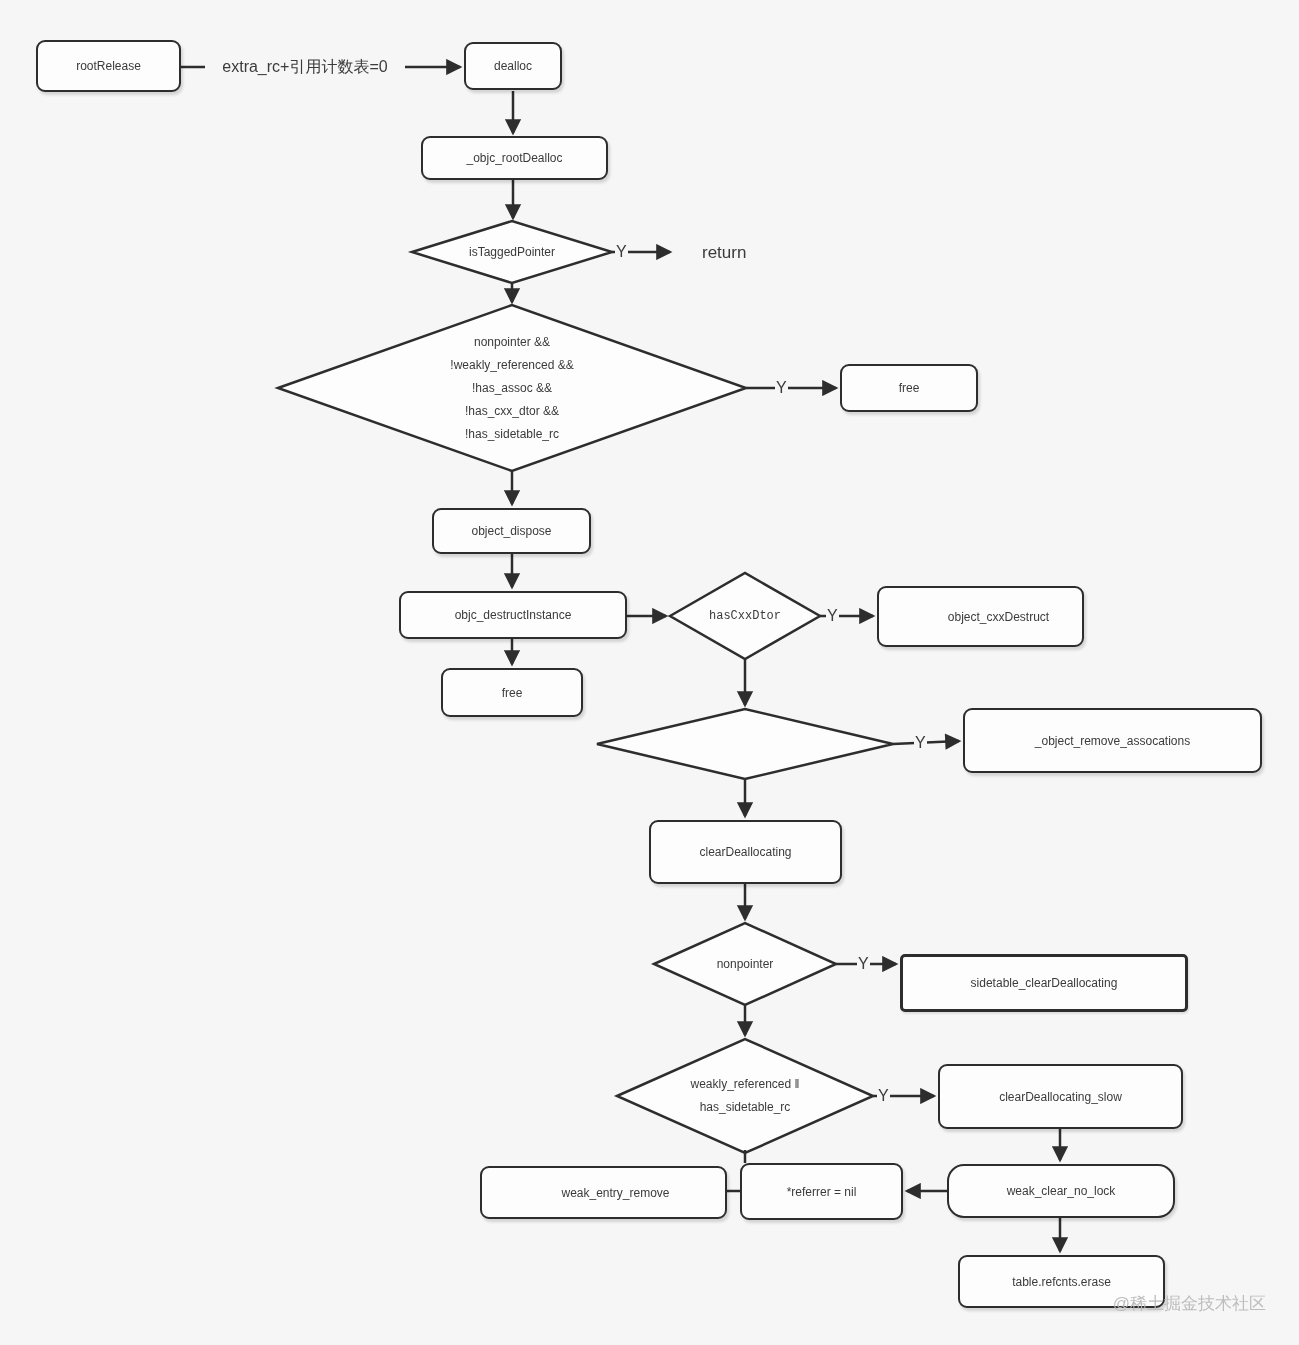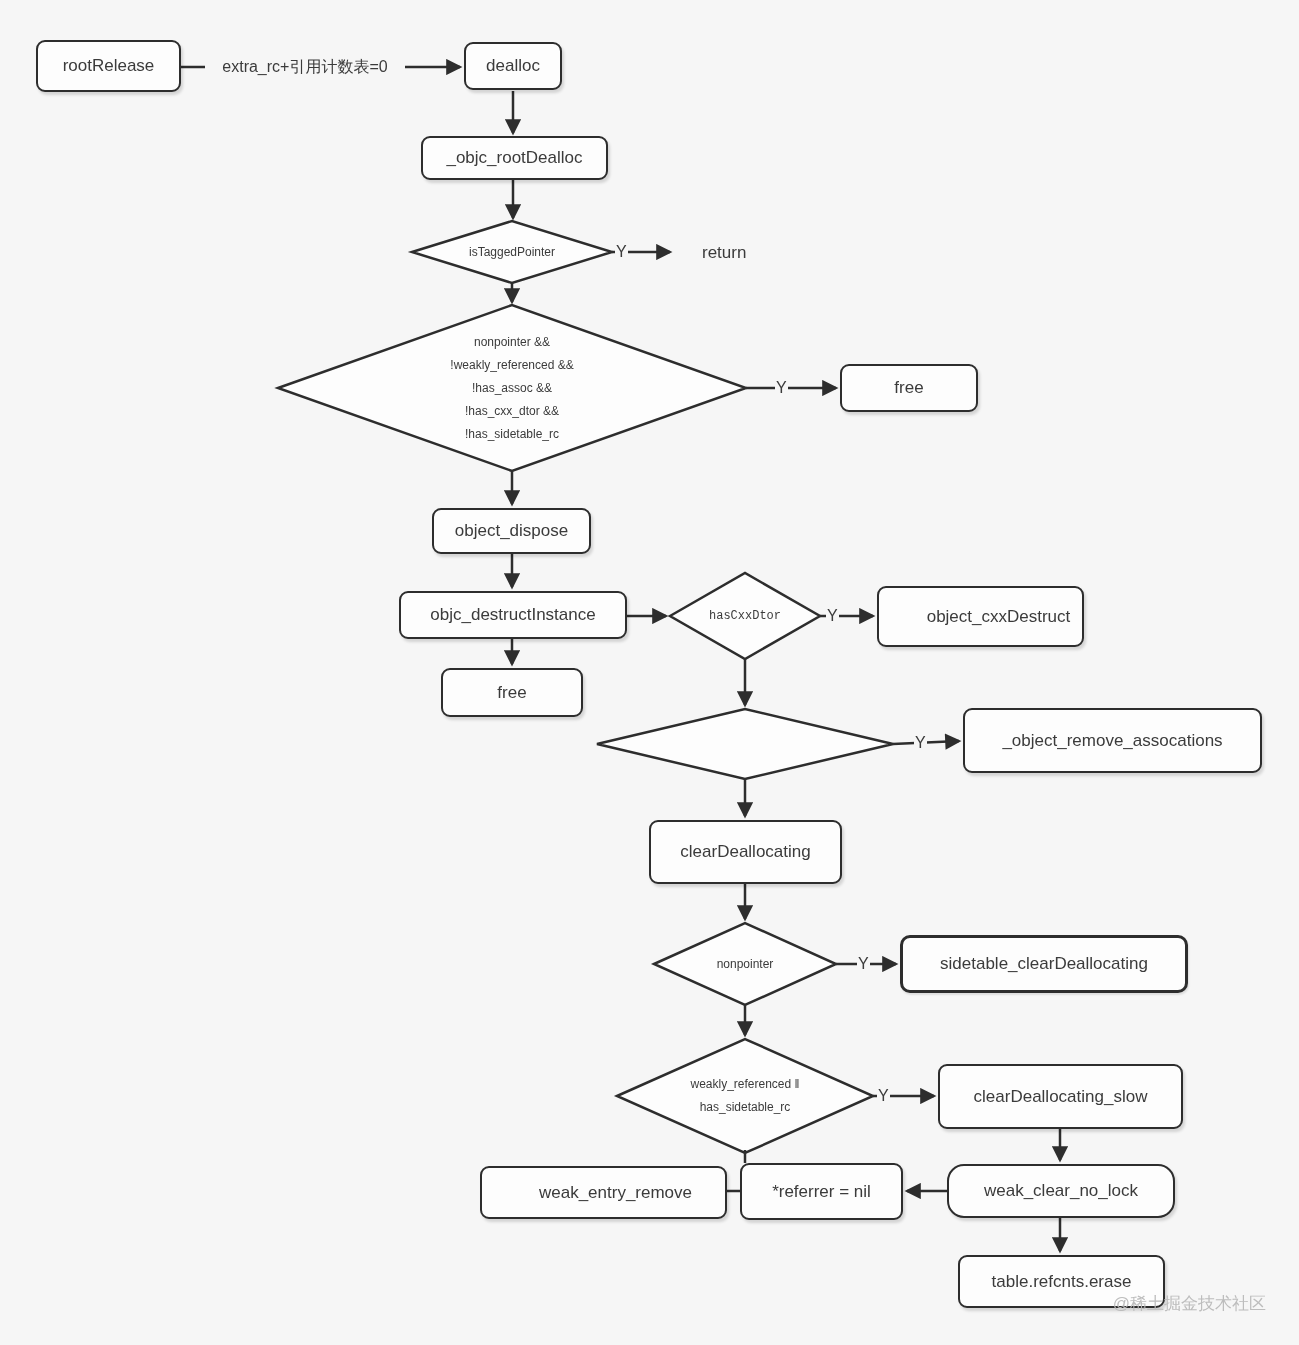--- a/index.html
+++ b/index.html
@@ -5,24 +5,24 @@
   html,body { margin:0; padding:0; background:#f6f6f6; }
   #canvas {
     position:relative; width:1299px; height:1345px; background:#f6f6f6;
     font-family:"Liberation Sans","DejaVu Sans",sans-serif; color:#3b3b3b; overflow:hidden;
   }
   svg.edge-layer { position:absolute; left:0; top:0; z-index:1; }
   .node {
     position:absolute; display:flex; align-items:center; justify-content:center;
     background:#fdfdfd; border:2.5px solid #2d2d2d; border-radius:9px;
     box-shadow:2px 3px 3px rgba(0,0,0,0.14);
-    font-size:17px; text-align:center; box-sizing:border-box; z-index:2;
+    font-size:12px; text-align:center; box-sizing:border-box; z-index:2;
     white-space:pre-line; line-height:22px;
   }
-  .node.sharp { border-radius:10px; border-width:3px; box-shadow:1px 2px 2px rgba(0,0,0,0.10); }
+  .node.sharp { border-radius:5px; border-width:3px; box-shadow:1px 2px 2px rgba(0,0,0,0.10);margin-top:19px; }
   .dlabel {
     position:absolute; display:flex; align-items:center; justify-content:center;
     text-align:center; font-size:12px; line-height:23px; white-space:pre-line; z-index:2;
   }
   .elabel {
     position:absolute; z-index:3; background:#f6f6f6; font-size:16px;
     text-align:center; line-height:20px;
   }
   .ylabel {
     position:absolute; z-index:3; background:#f6f6f6; font-size:16px;

